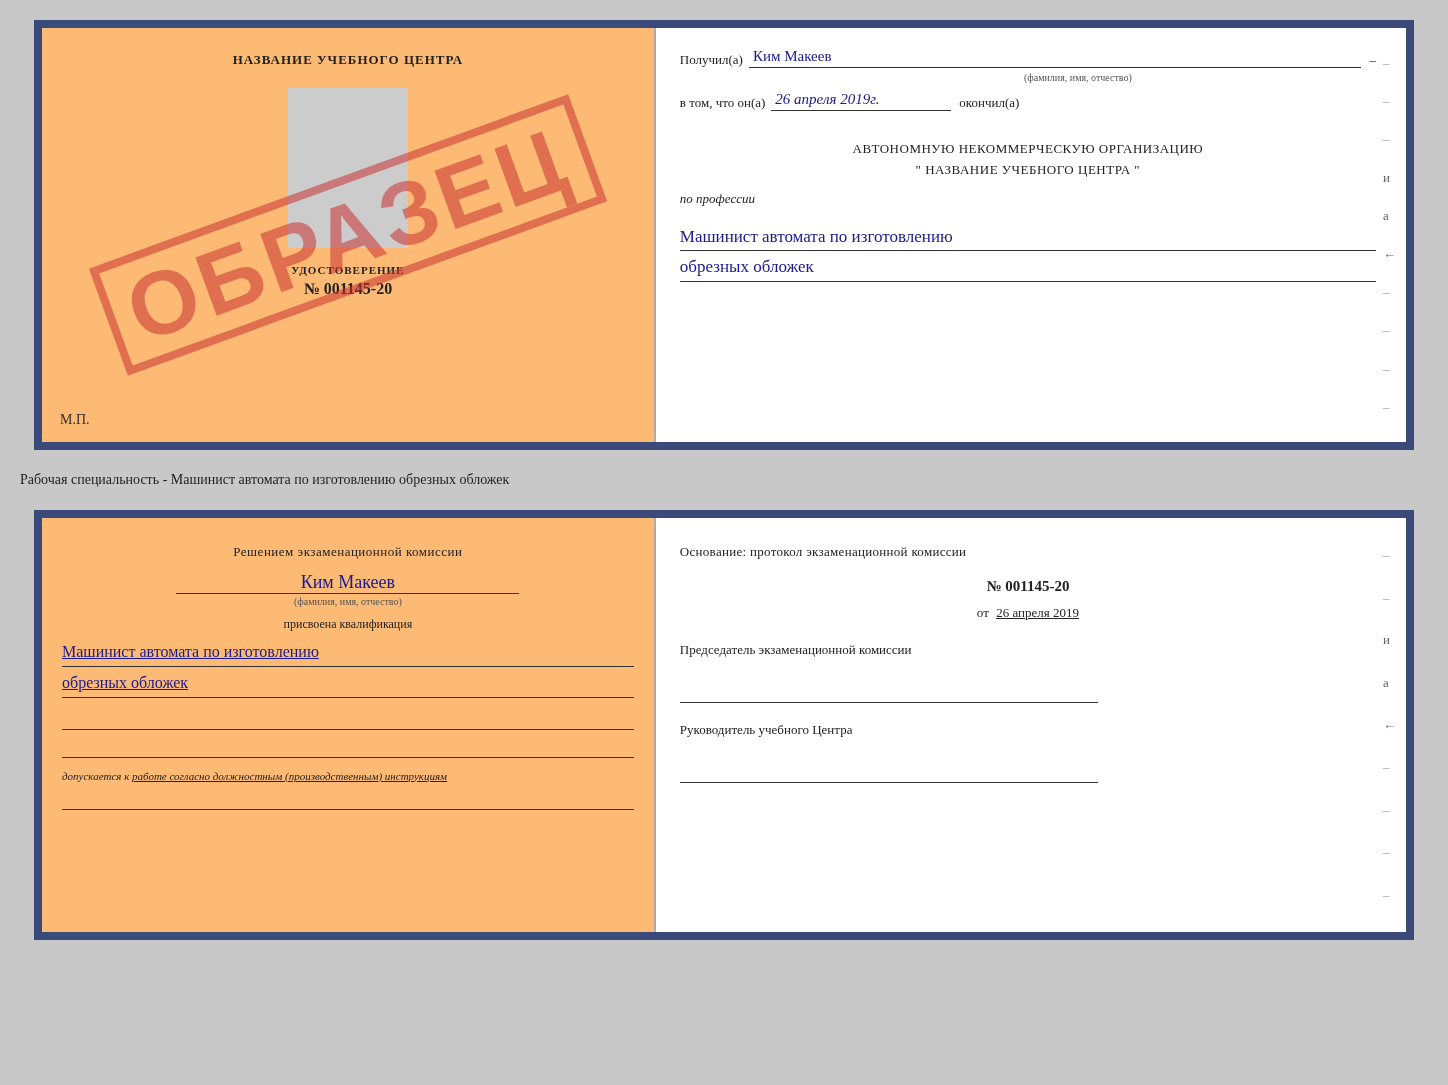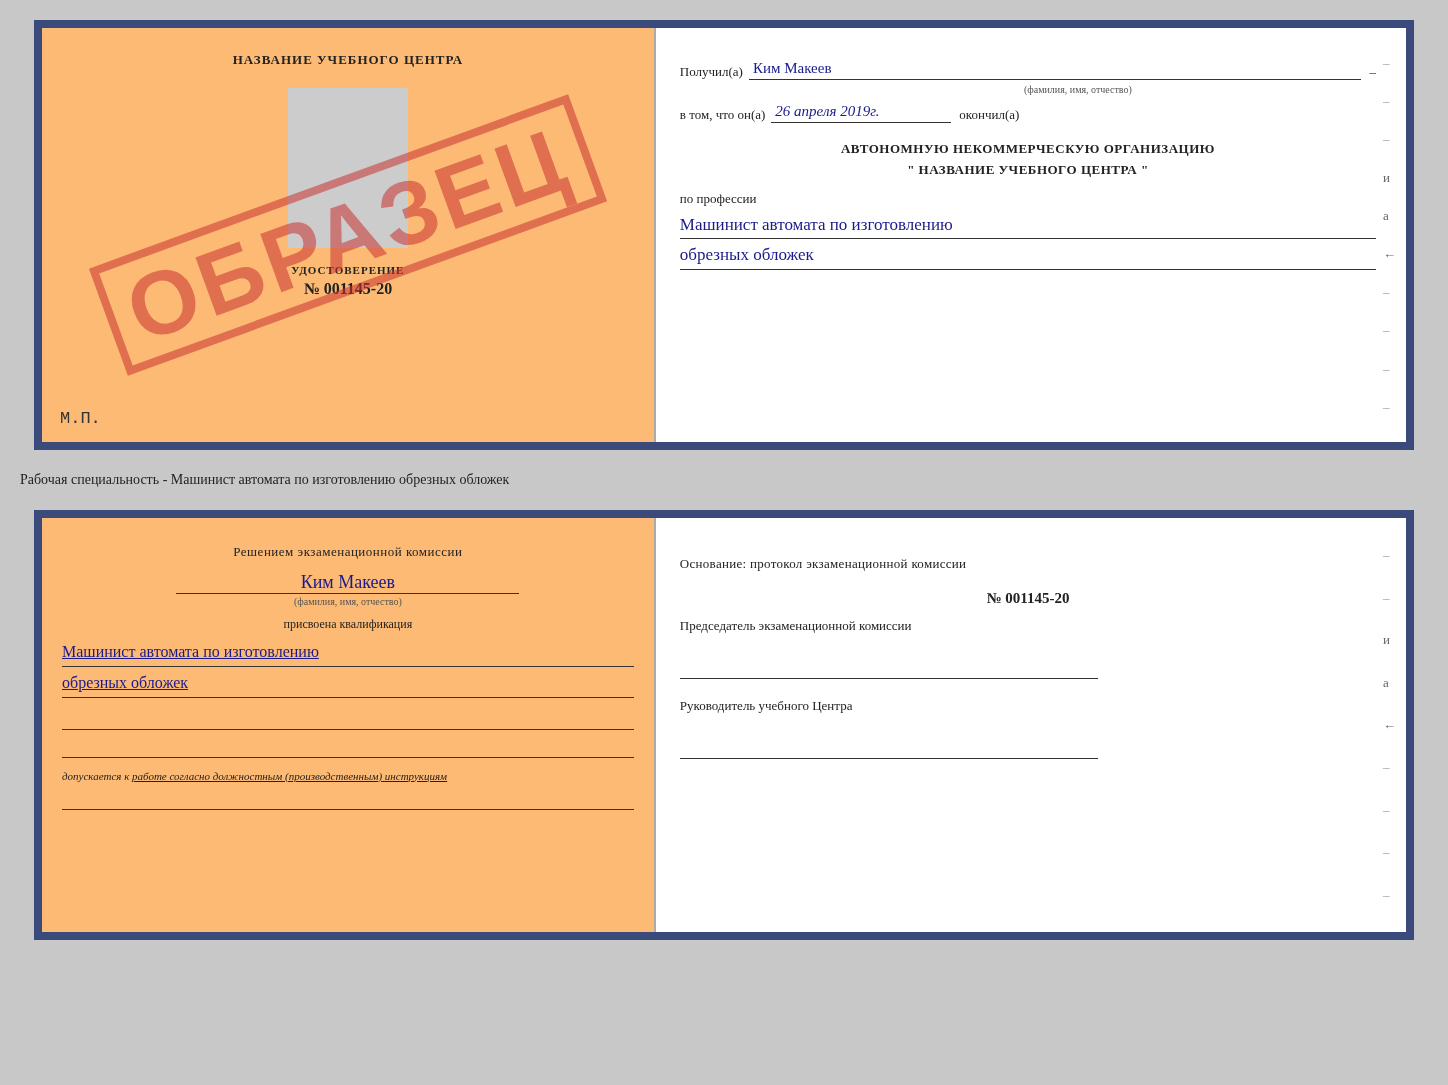--- a/index.html
+++ b/index.html
@@ -27,21 +27,21 @@
     .doc-left {
       width: 45%;
       border-right: 2px solid #aaa;
       padding: 24px 20px;
       position: relative;
       background: #fdba74;
     }
 
     .doc-right {
       width: 55%;
-      padding: 36px 24px;
+      padding: 24px 24px;
       position: relative;
     }
 
     
     .top-doc { height: 430px; }
     .top-doc .doc-left { }
     .top-doc .doc-right { }
 
     
     .stamp-watermark {
@@ -101,23 +101,22 @@
       font-size: 13px;
       color: #222;
       text-align: center;
       margin-bottom: 8px;
     }
 
     .mp-label {
       position: absolute;
       bottom: 14px;
       left: 18px;
-      font-size: 17px;
+      font-size: 14px;
       color: #333;
-      font-family: Liberation Mono, monospace;
     }
 
     
     .right-field-row {
       display: flex;
       align-items: flex-end;
       margin-bottom: 4px;
       font-size: 13px;
       color: #222;
     }
@@ -145,38 +144,39 @@
     }
 
     .field-sub {
       font-size: 10px;
       color: #555;
       text-align: center;
       margin-top: 2px;
     }
 
     .right-org-block {
-      margin: 16px 0 8px 0;
+      margin: 28px 0 8px 0;
       font-size: 13px;
       text-align: center;
       color: #222;
       text-transform: uppercase;
-      font-weight: bold;
+      font-weight: normal;
       letter-spacing: 0.5px;
       line-height: 1.6;
     }
 
     .right-profession-block {
       margin-top: 10px;
       font-size: 13px;
       color: #222;
     }
 
     .profession-label {
-      margin-bottom: 6px;
+      margin-bottom: 18px;
+      font-style: italic;
     }
 
     .profession-value {
       font-family: 'Segoe Script', 'Comic Sans MS', cursive;
       font-size: 17px;
       color: #1a1a8a;
       border-bottom: 1px solid #333;
       padding-bottom: 2px;
       margin-bottom: 4px;
       line-height: 1.4;
@@ -438,20 +438,24 @@
       <div class="blank-line" style="margin-top:6px;"></div>
     </div>
   </div>
 
   <div class="doc-right" style="padding-right:30px;">
     <div class="bottom-right-content">
       <div class="basis-title">Основание: протокол экзаменационной комиссии</div>
 
       <div class="protocol-number">№ 001145-20</div>
 
+      <div class="protocol-date">
+        <span>от</span>
+        <span style="text-decoration:underline; margin-left:4px;">26 апреля 2019</span>
+      </div>
 
       <div class="signature-block">
         <div class="sig-label">Председатель экзаменационной комиссии</div>
         <div class="sig-line"></div>
       </div>
 
       <div class="signature-block">
         <div class="sig-label">Руководитель учебного Центра</div>
         <div class="sig-line"></div>
       </div>

